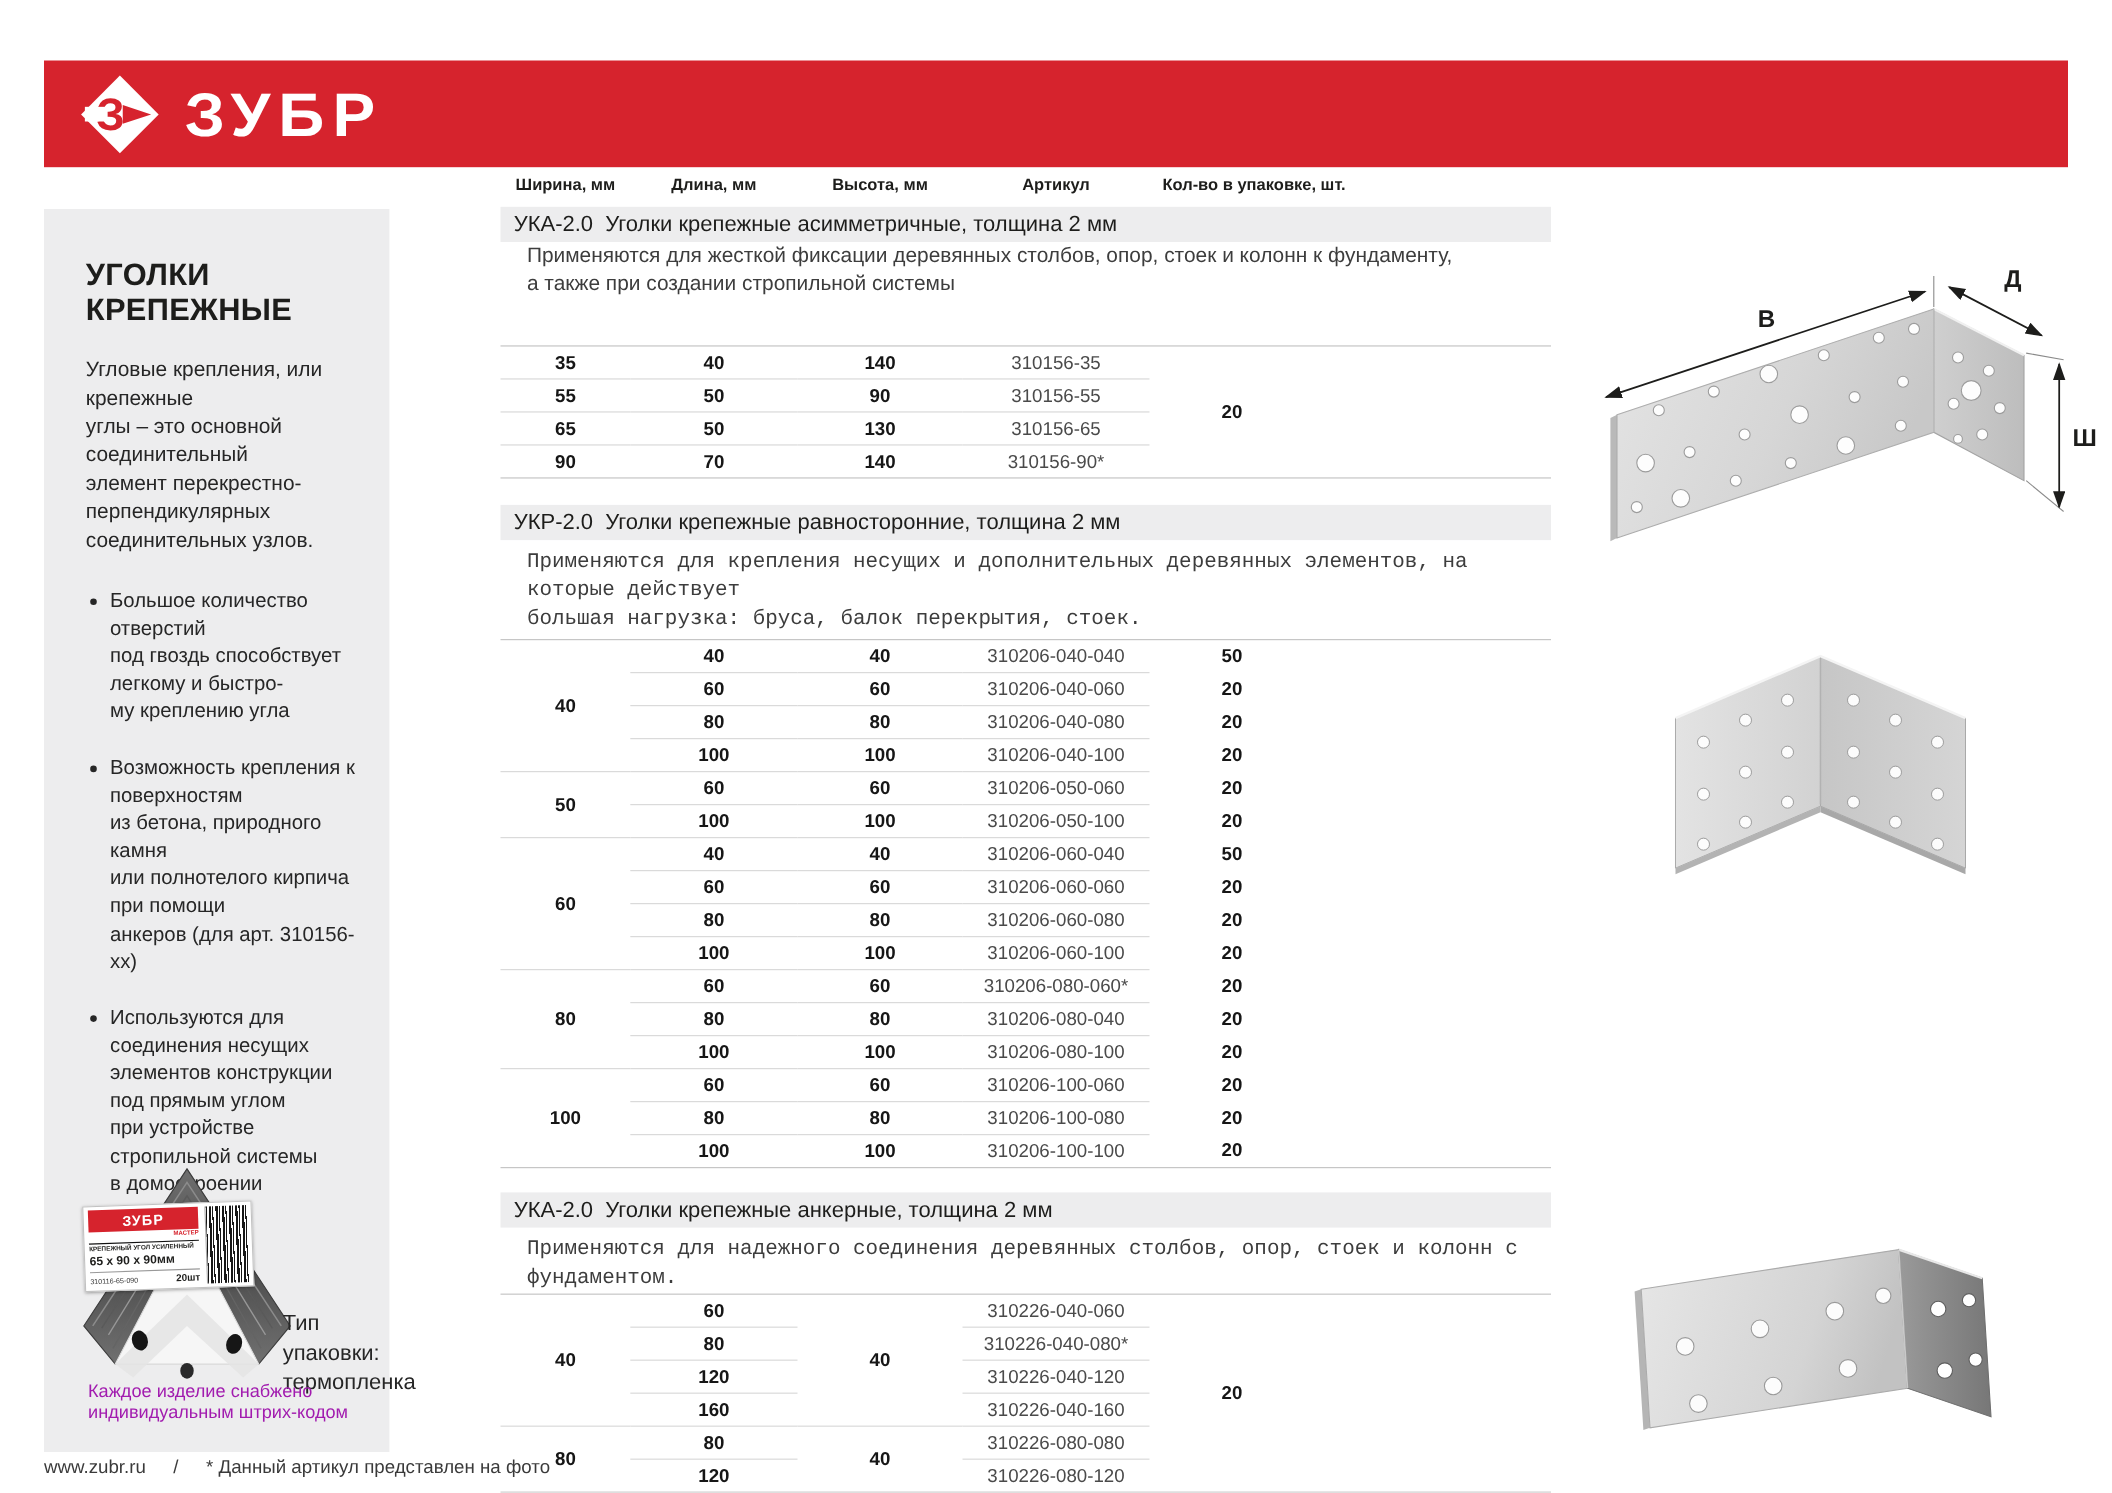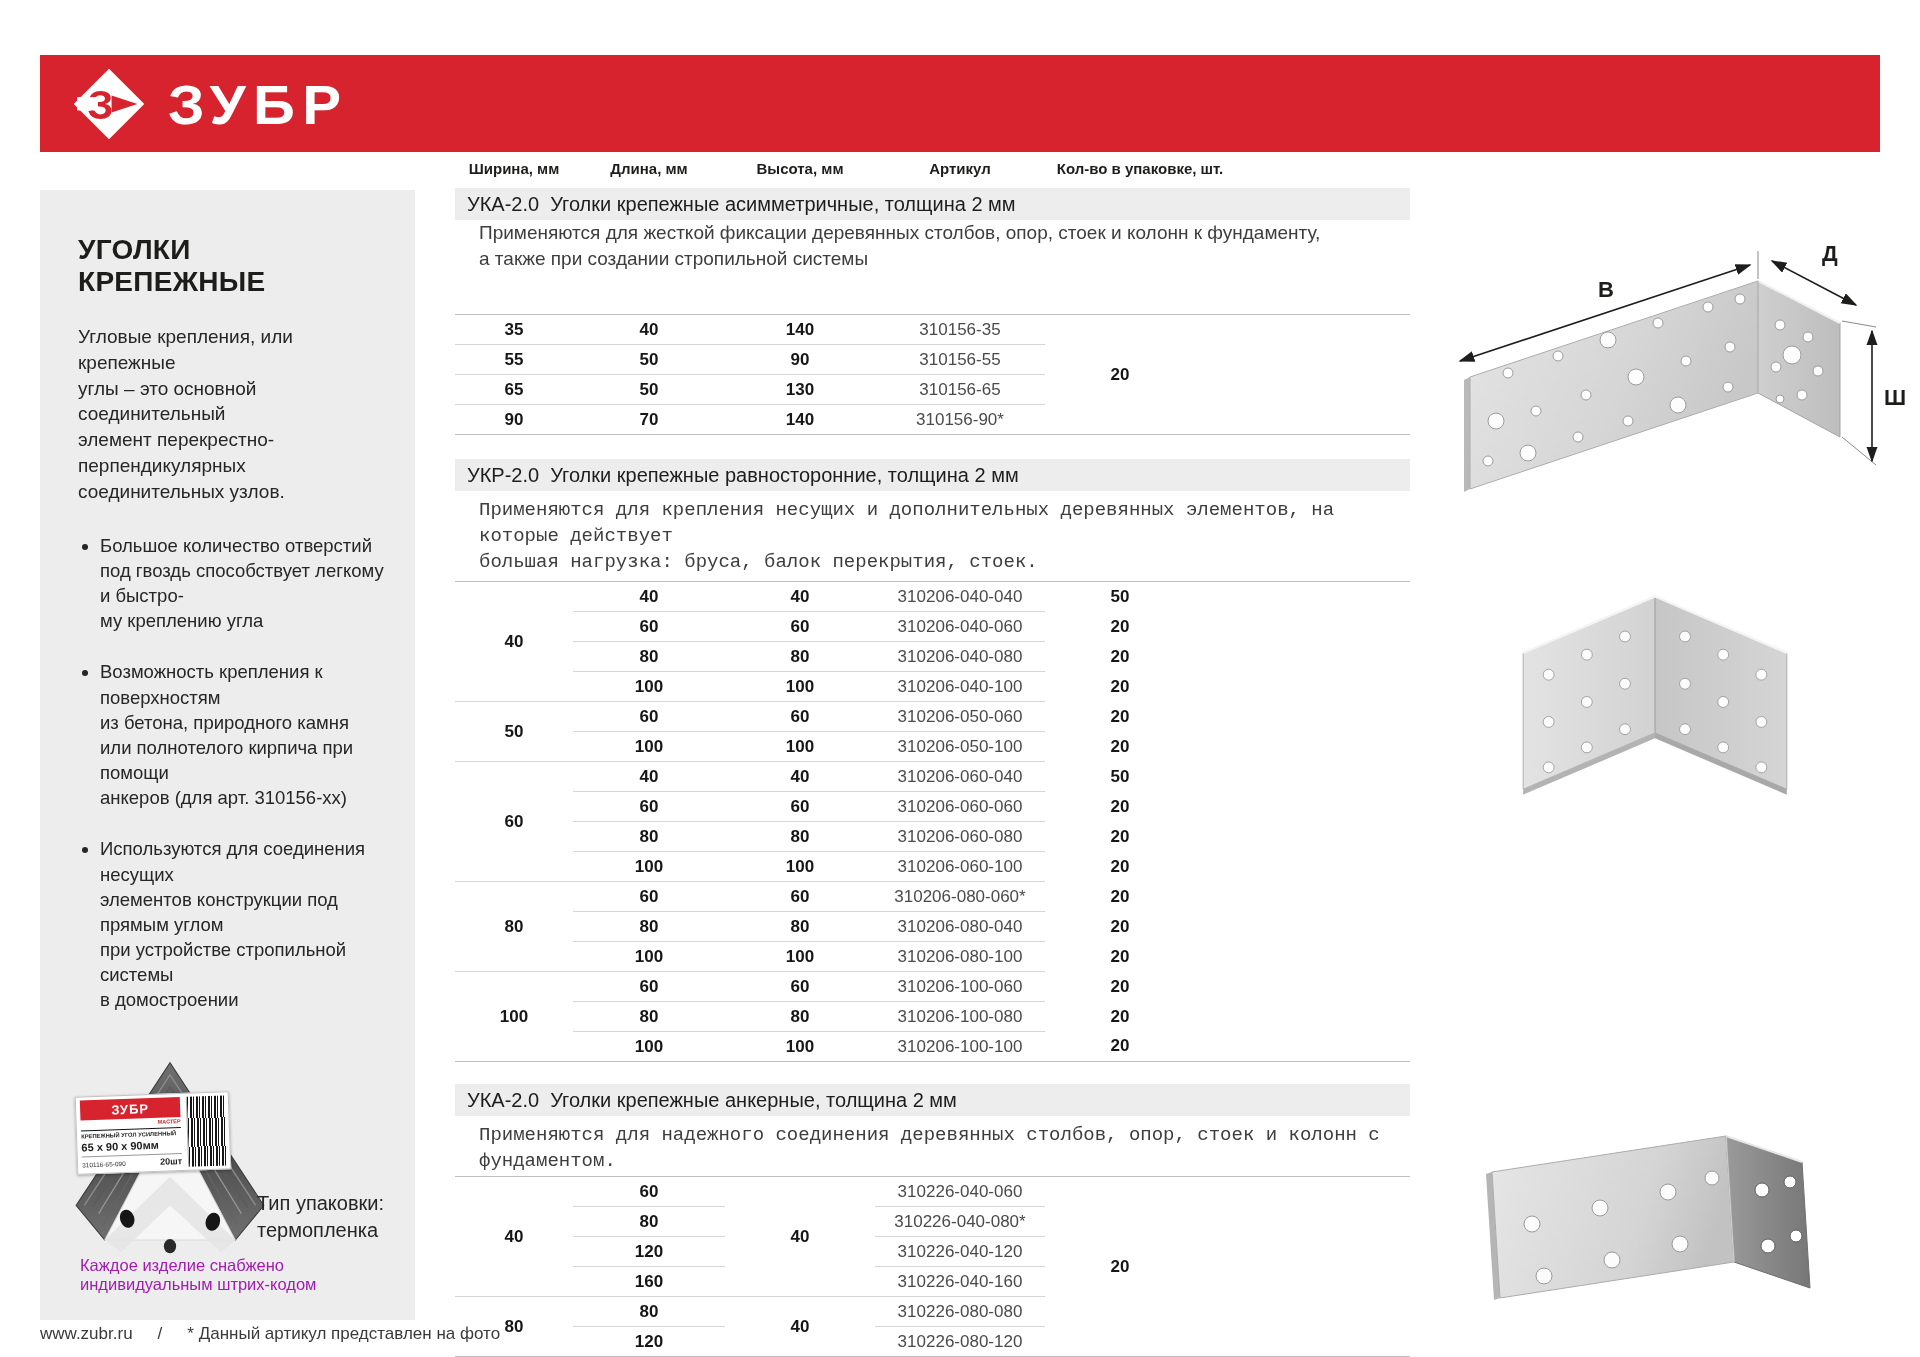--- a/index.html
+++ b/index.html
@@ -6,21 +6,21 @@
   body{
     width:1920px;height:1357px;position:relative;background:#fff;
     font-family:"Liberation Sans","DejaVu Sans",sans-serif;color:#1d1d1b;
     overflow:hidden;
   }
   
   .banner{position:absolute;left:40px;top:55px;width:1840px;height:97px;background:#d6232d;}
   .logo{position:absolute;left:30px;top:12px;display:flex;align-items:center;gap:20px;height:74px;}
   .logo-word{color:#fff;font-weight:900;font-size:56px;letter-spacing:7px;transform:scaleX(1.04);transform-origin:left center;}
   
-  .sidebar{position:absolute;left:40px;top:190px;width:375px;height:1130px;background:#ededee;}
+  .sidebar{position:absolute;left:40px;top:190px;width:314px;height:1130px;background:#ededee;}
   .sb-inner{padding:44px 30px 0 38px;}
   .sb-title{font-size:28px;font-weight:bold;letter-spacing:.3px;margin:0 0 26px 0;}
   .sb-intro{font-size:19px;line-height:1.36;color:#262626;white-space:pre-line;margin:0;}
   .sb-bullets{margin:28px 0 0 0;padding:0 0 0 22px;font-size:18.5px;line-height:1.36;color:#262626;}
   .sb-bullets li{margin-bottom:26px;white-space:pre-line;}
   .pack-photo{position:absolute;left:28px;top:862px;width:204px;height:215px;}
   .plabel{position:absolute;left:8px;top:42px;width:152px;background:#fff;border:1px solid #c2c2c2;
           box-shadow:0 1px 3px rgba(0,0,0,.35);transform:rotate(-2deg);display:flex;}
   .pl-left{flex:1;padding:3px 3px 4px 4px;min-width:0;}
   .pl-red{background:#d6232d;color:#fff;font-weight:900;font-size:13px;text-align:center;padding:3px 0 2px;letter-spacing:1px;}

